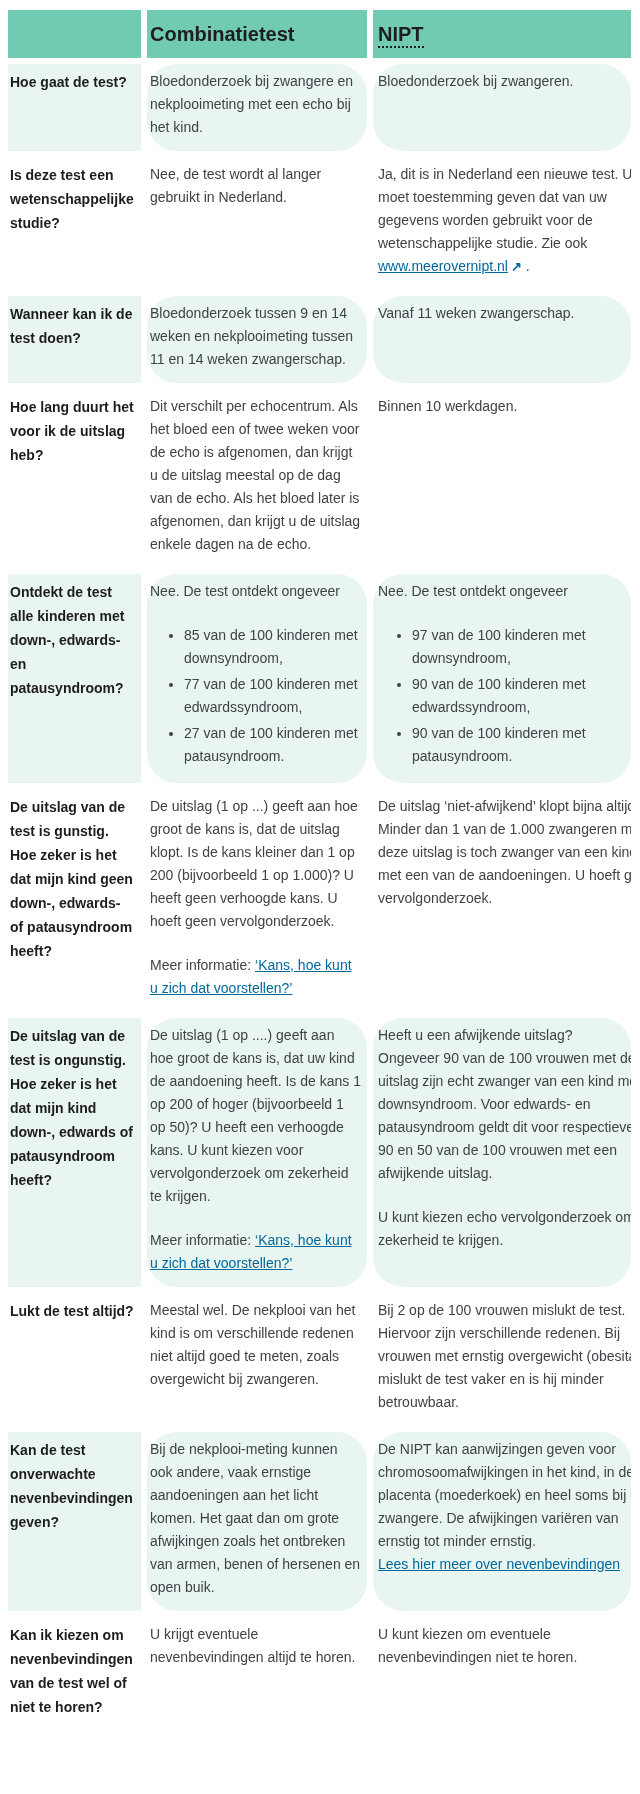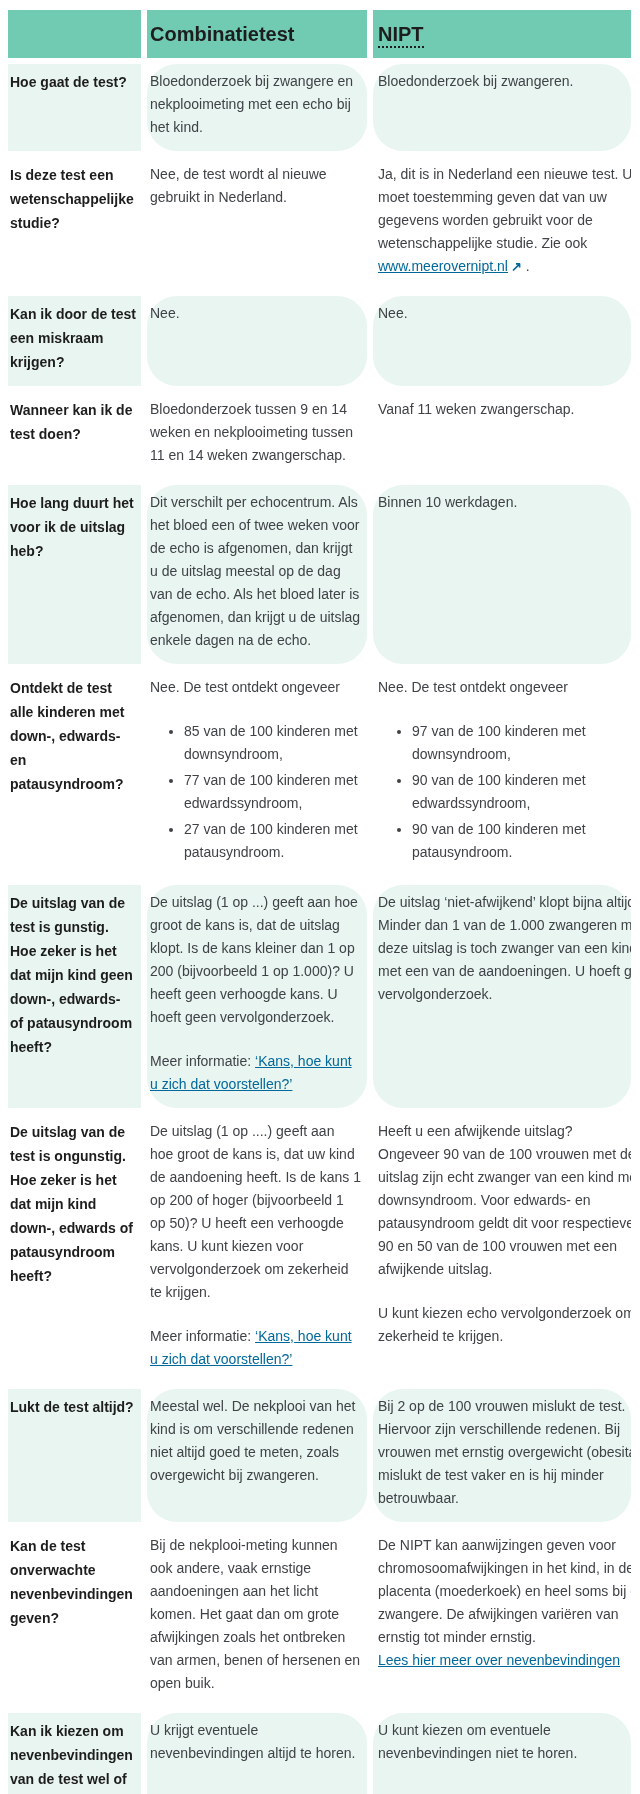--- a/index.html
+++ b/index.html
@@ -78,39 +78,26 @@
           <div class="clip">
             <div class="inner">
               <p><span>Bloedonderzoek bij zwangeren.</span></p>
             </div>
           </div>
         </td>
       </tr>
       <tr>
         <th class="q">Is deze test een wetenschappelijke studie?</th>
         <td class="c2">
-          <p><span>Nee, de test wordt al nieuwe gebruikt in Nederland.</span></p>
+          <p><span>Nee, de test wordt al langer gebruikt in Nederland.</span></p>
         </td>
         <td class="c3">
           <div class="clip">
             <div class="inner">
               <p><span>Ja, dit is in Nederland een nieuwe test. U moet toestemming geven dat van uw gegevens worden gebruikt voor de wetenschappelijke studie. Zie ook </span><a href="#" class="lnk">www.meerovernipt.nl<span class="ext">↗</span></a><span> .</span></p>
-            </div>
-          </div>
-        </td>
-      </tr>
-      <tr>
-        <th class="q">Kan ik door de test een miskraam krijgen?</th>
-        <td class="c2">
-          <p><span>Nee.</span></p>
-        </td>
-        <td class="c3">
-          <div class="clip">
-            <div class="inner">
-              <p><span>Nee.</span></p>
             </div>
           </div>
         </td>
       </tr>
       <tr>
         <th class="q">Wanneer kan ik de test doen?</th>
         <td class="c2">
           <p><span>Bloedonderzoek tussen 9 en 14 weken en nekplooimeting tussen 11 en 14 weken zwangerschap.</span></p>
         </td>
         <td class="c3">

